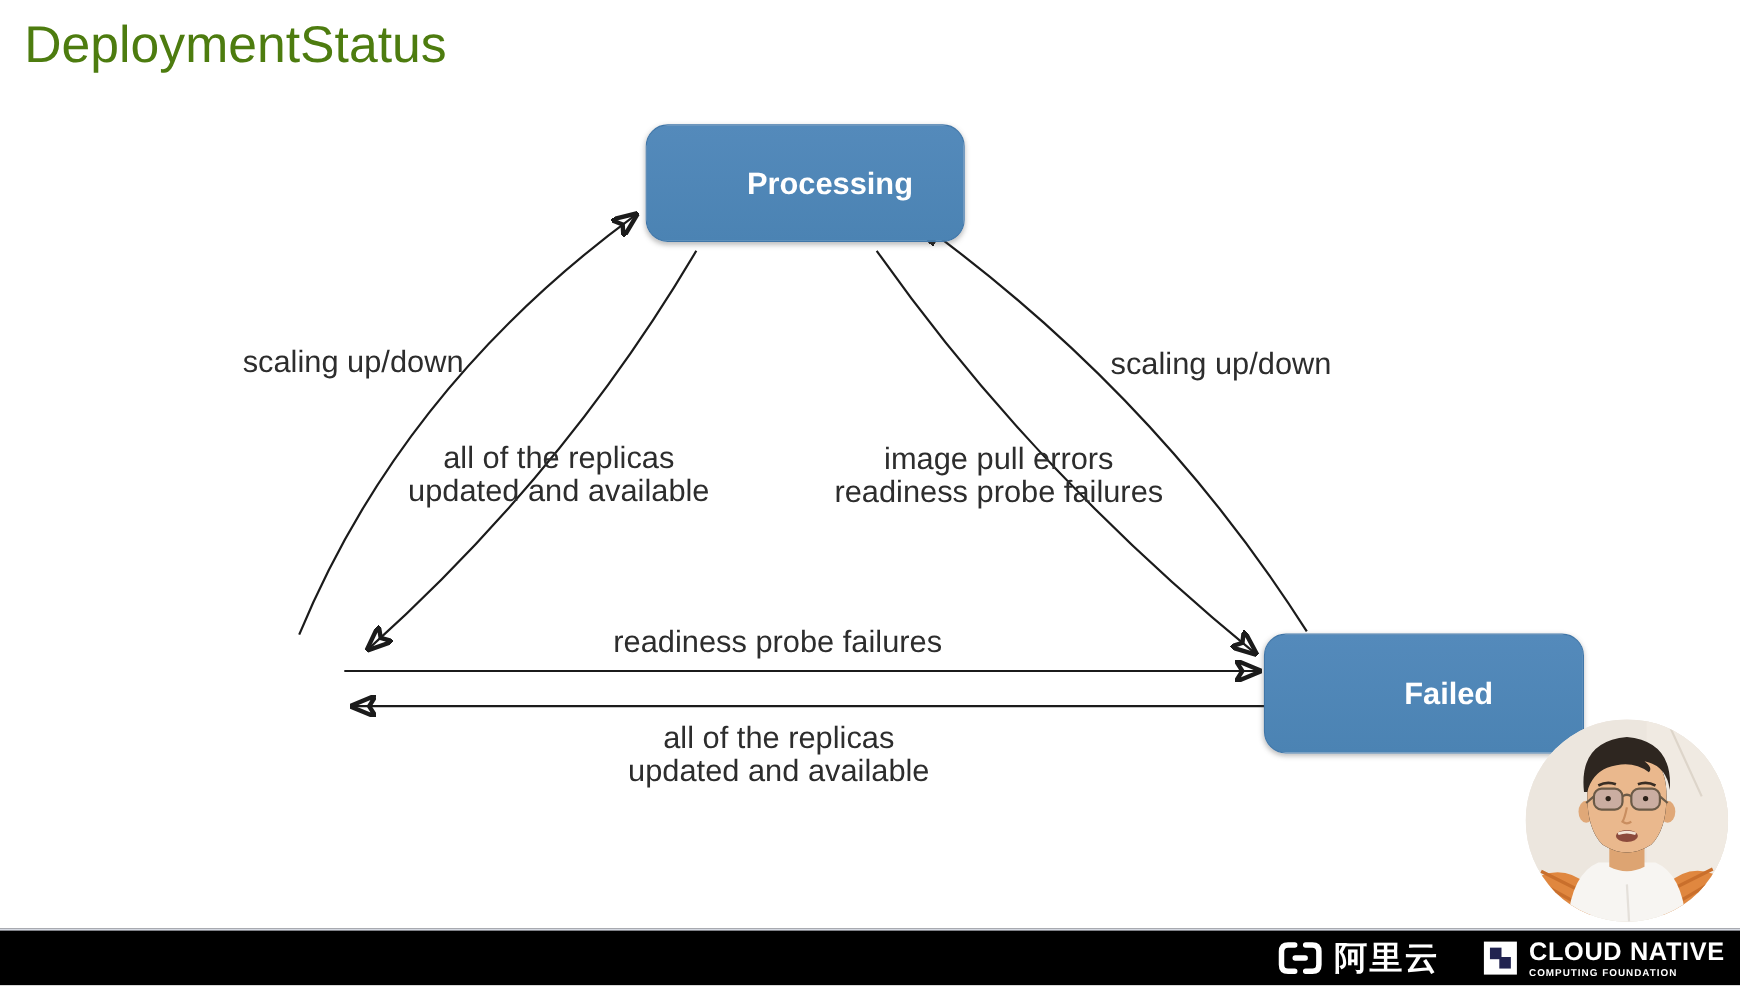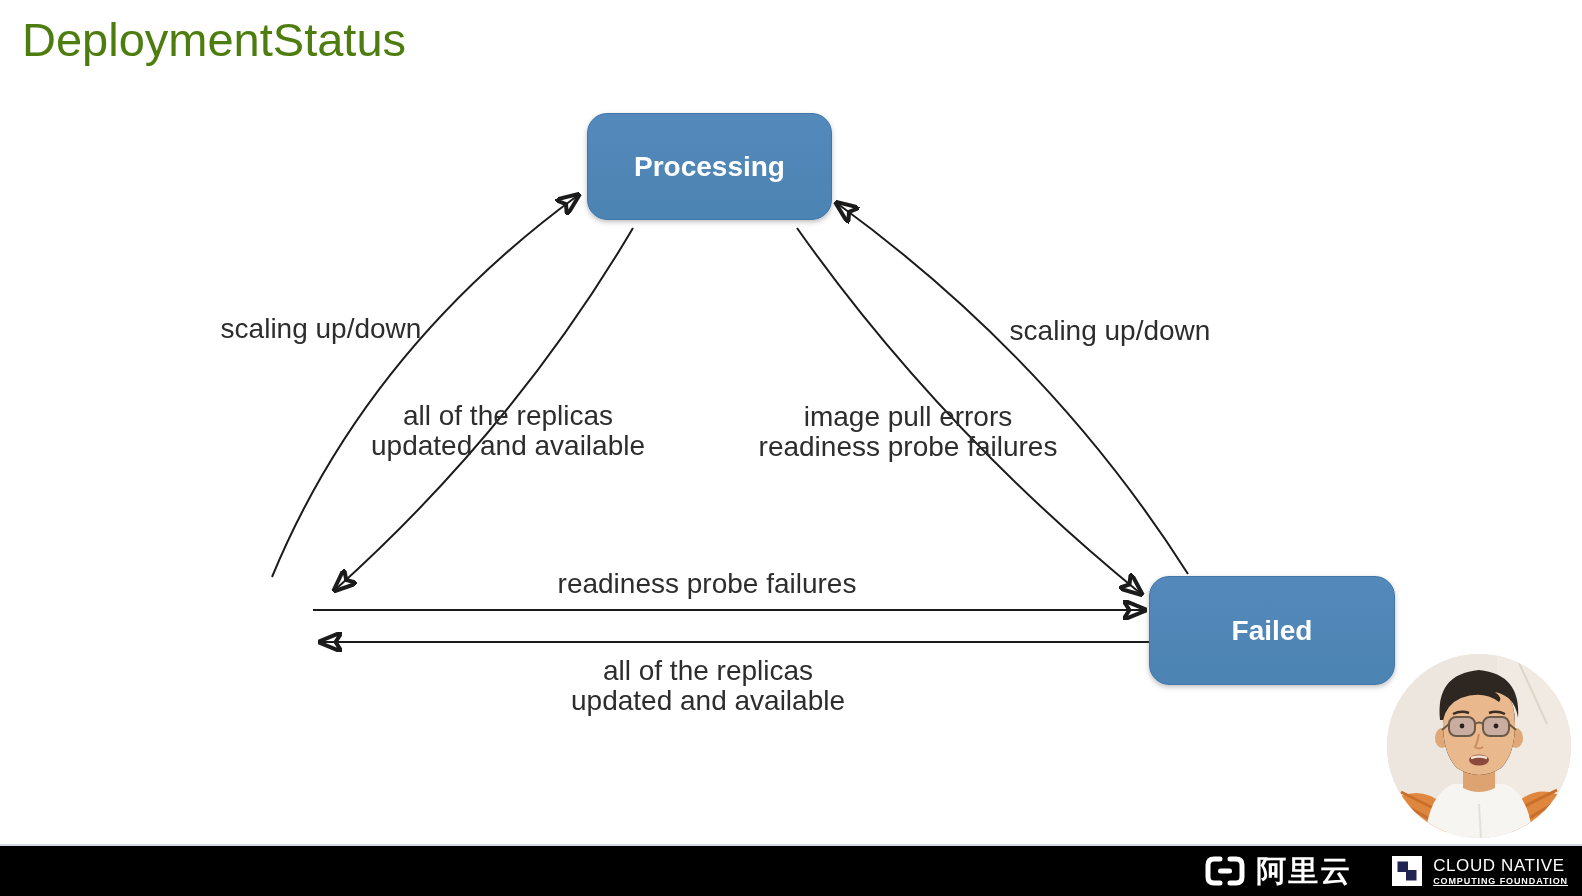--- a/index.html
+++ b/index.html
@@ -12,20 +12,21 @@
     font-size:47px;font-weight:400;color:#4d7c0f;letter-spacing:0;
   }
   .arrow-layer{position:absolute;left:0;top:0;pointer-events:none;}
   .arrow-layer path{fill:none;stroke:#1b1b1b;stroke-width:2px;}
   .node{
     position:absolute;display:flex;align-items:center;justify-content:center;
     background:linear-gradient(180deg,#548abb 0%,#4b83b3 100%);
     border:1px solid #4076a8;border-radius:20px;
     color:#ffffff;font-weight:bold;font-size:28px;
     box-shadow:0 2px 5px rgba(70,70,70,.35);
+    padding-left:45px;
   }
   #node-processing{left:587px;top:113px;width:243px;height:105px;}
   #node-complete{left:72px;top:575px;width:240px;height:108px;}
   #node-failed{left:1149px;top:576px;width:244px;height:107px;}
   .edge-label{
     position:absolute;transform:translate(-50%,-50%);
     font-size:28px;line-height:30px;color:#2d2d2d;text-align:center;white-space:nowrap;
   }
   #lbl-scaling-left{left:321px;top:329px;}
   #lbl-replicas-left{left:508px;top:431px;}
@@ -40,22 +41,22 @@
   .footer{
     position:absolute;left:0;bottom:0;width:100%;height:52px;
     background:#000000;border-top:2px solid #d4d8e1;
     display:flex;align-items:center;justify-content:flex-end;
     gap:38px;padding-right:14px;box-sizing:border-box;z-index:6;
   }
   .alibaba-logo{display:flex;align-items:center;gap:10px;color:#ffffff;}
   .alibaba-logo .cn{font-size:30px;font-weight:600;letter-spacing:2px;}
   .cncf-logo{display:flex;align-items:center;gap:9px;color:#ffffff;}
   .cncf-text{display:flex;flex-direction:column;line-height:1;}
-  .cncf-line1{font-size:17px;font-weight:normal;letter-spacing:.6px;}
-  .cncf-line2{font-size:9px;font-weight:bold;letter-spacing:.9px;margin-top:3px;text-decoration:underline;}
+  .cncf-line1{font-size:23px;font-weight:bold;letter-spacing:.6px;}
+  .cncf-line2{font-size:9px;font-weight:bold;letter-spacing:.9px;margin-top:3px;}
 </style>
 </head>
 <body>
 
 <div class="stage">
 
   <div class="page-title">DeploymentStatus</div>
 
   <svg class="arrow-layer" width="1582" height="896" viewBox="0 0 1582 896">
     <defs>

